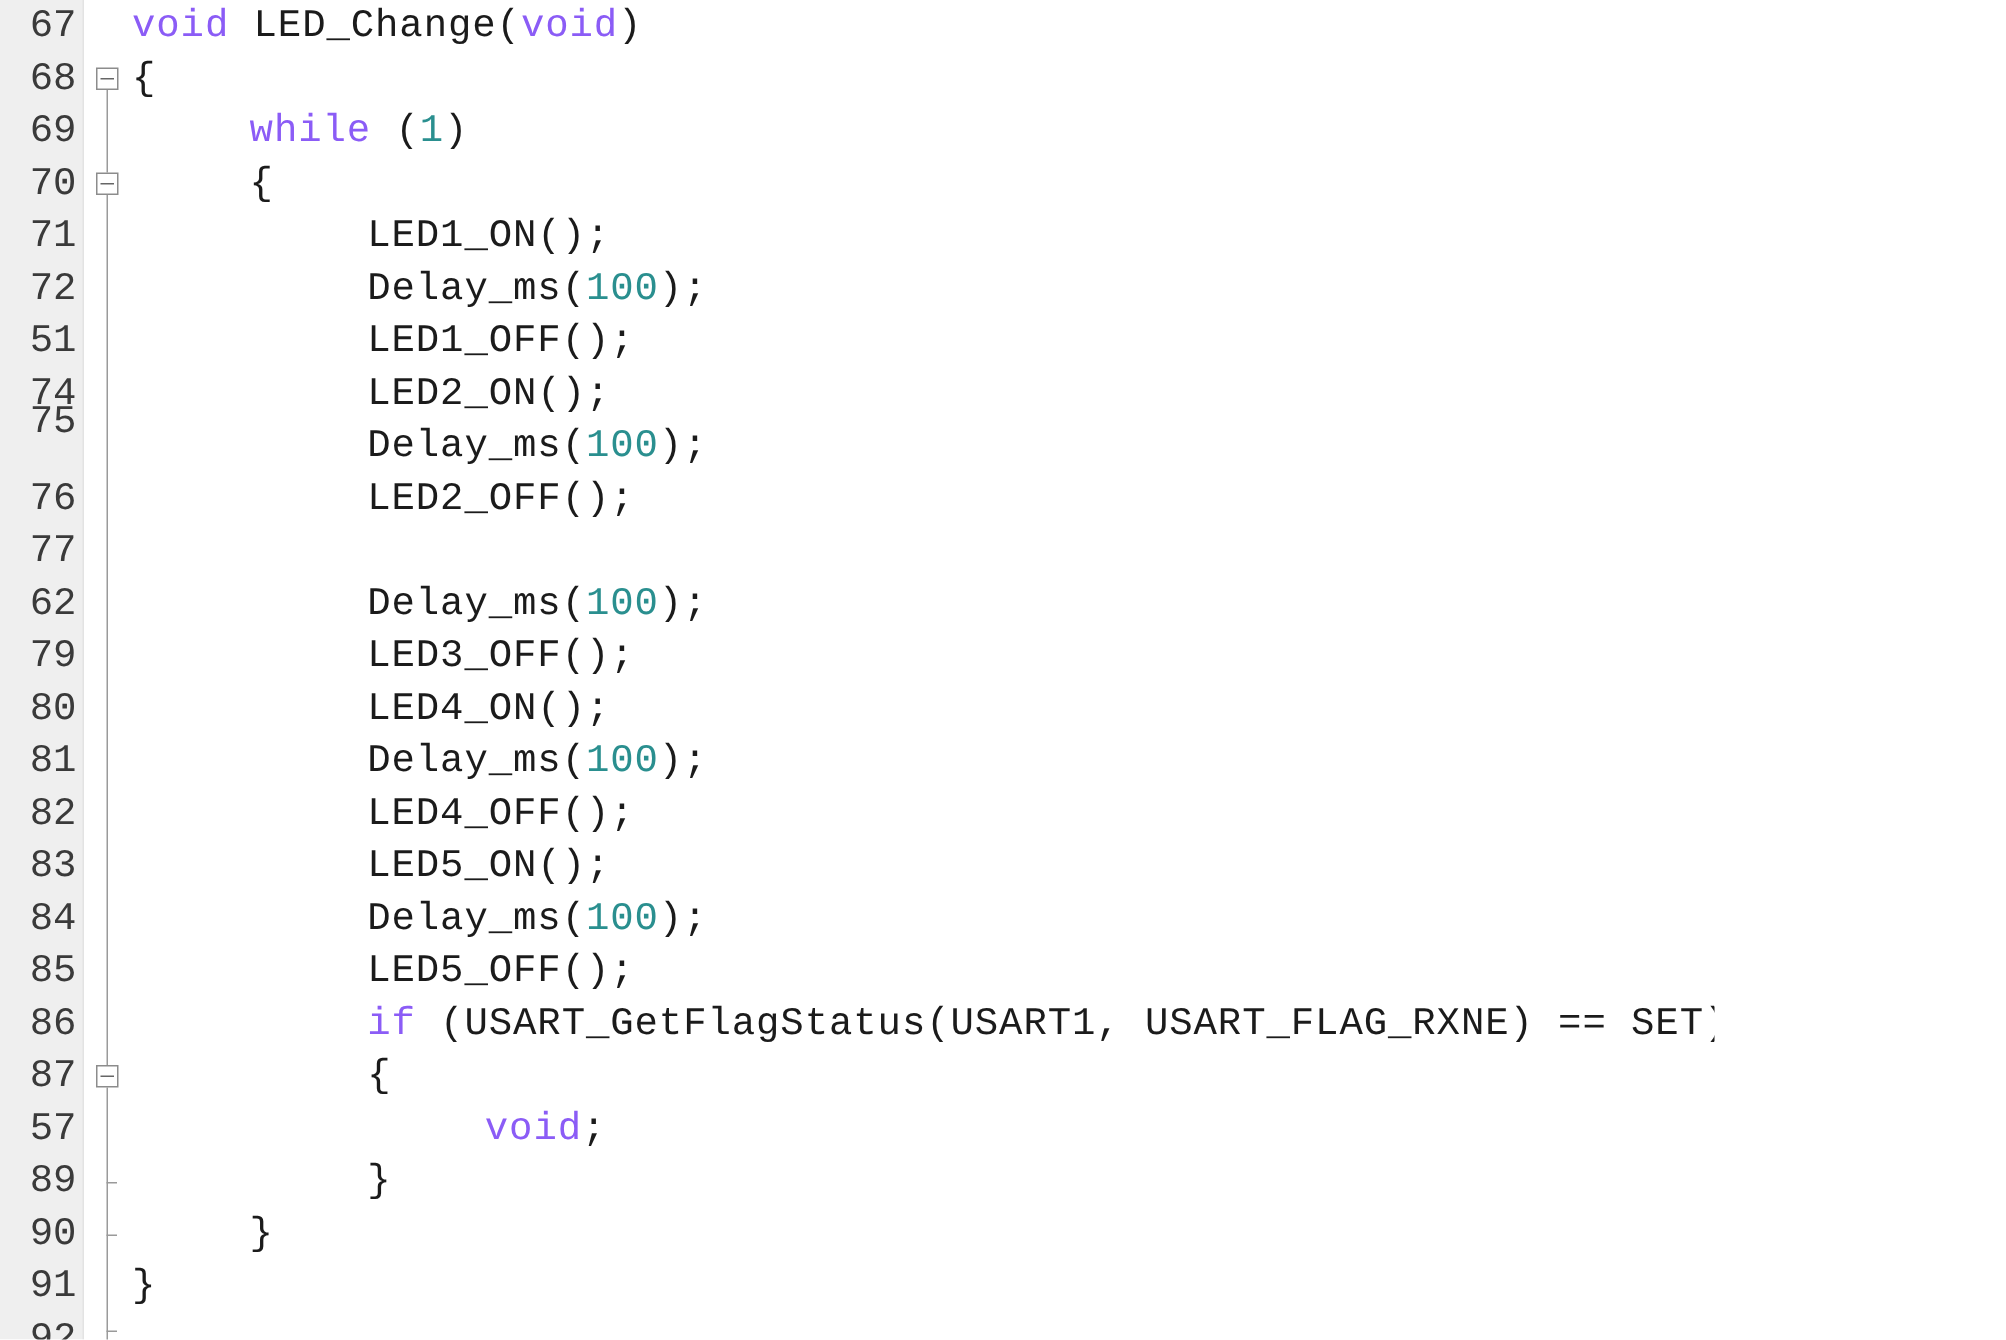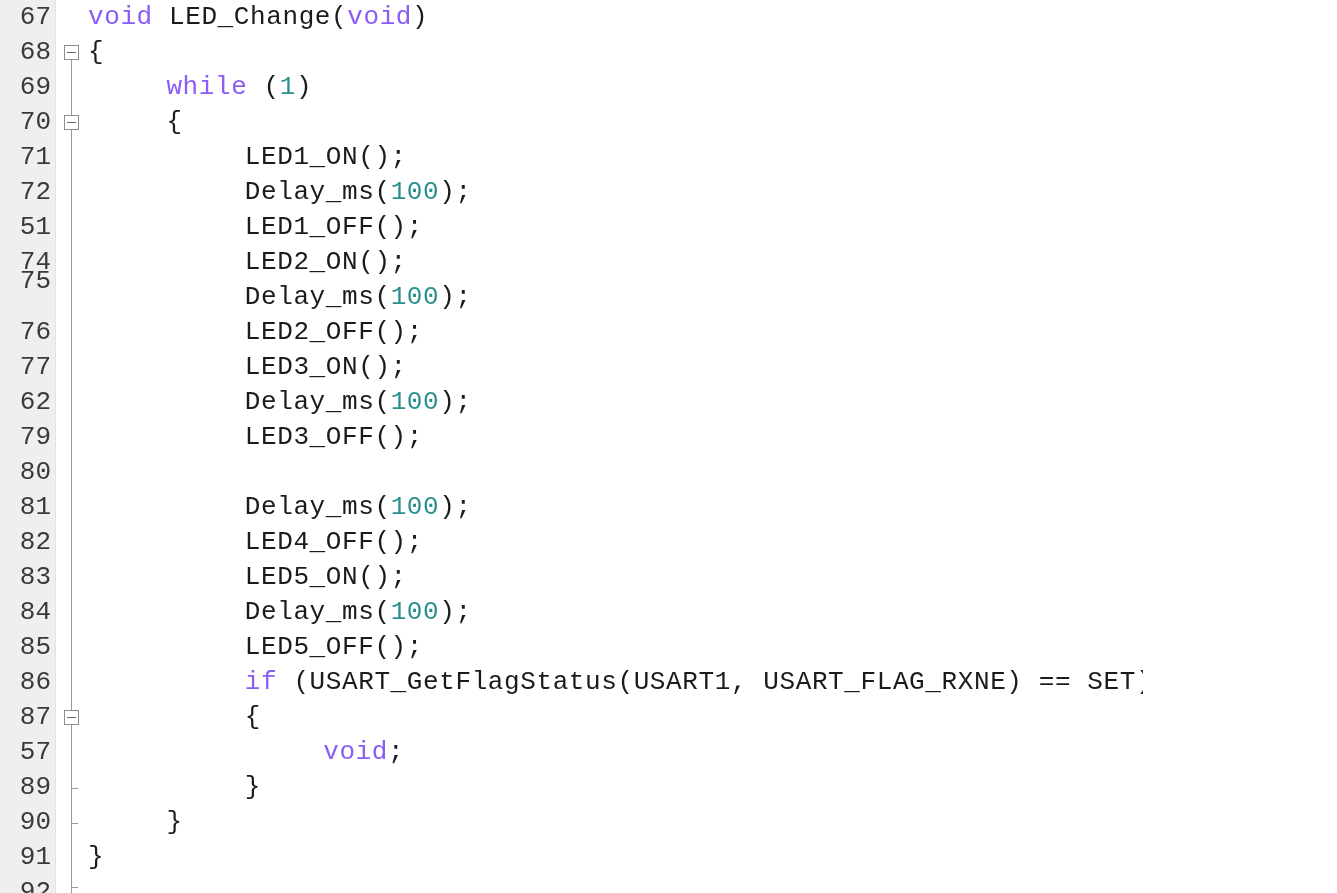--- a/index.html
+++ b/index.html
@@ -159,23 +159,23 @@
       <div class="codeline" style="top: 0px; left: 0px;"><span class="kw">void</span><span class="id"> LED_Change</span><span class="pun">(</span><span class="kw">void</span><span class="pun">)</span></div>
       <div class="codeline" style="top: 35px; left: 0px;"><span class="pun">{</span></div>
       <div class="codeline" style="top: 70px; left: 78.4px;"><span class="kw">while</span><span class="pun"> (</span><span class="num">1</span><span class="pun">)</span></div>
       <div class="codeline" style="top: 105px; left: 78.4px;"><span class="pun">{</span></div>
       <div class="codeline" style="top: 140px; left: 156.8px;"><span class="id">LED1_ON</span><span class="pun">();</span></div>
       <div class="codeline" style="top: 175px; left: 156.8px;"><span class="id">Delay_ms</span><span class="pun">(</span><span class="num">100</span><span class="pun">);</span></div>
       <div class="codeline" style="top: 210px; left: 156.8px;"><span class="id">LED1_OFF</span><span class="pun">();</span></div>
       <div class="codeline" style="top: 245px; left: 156.8px;"><span class="id">LED2_ON</span><span class="pun">();</span></div>
       <div class="codeline" style="top: 280px; left: 156.8px;"><span class="id">Delay_ms</span><span class="pun">(</span><span class="num">100</span><span class="pun">);</span></div>
       <div class="codeline" style="top: 315px; left: 156.8px;"><span class="id">LED2_OFF</span><span class="pun">();</span></div>
-      <div class="codeline" style="top: 350px; left: 156.8px;"><span class="id">LED3_ON</span><span class="pun">();</span></div>
       <div class="codeline" style="top: 385px; left: 156.8px;"><span class="id">Delay_ms</span><span class="pun">(</span><span class="num">100</span><span class="pun">);</span></div>
       <div class="codeline" style="top: 420px; left: 156.8px;"><span class="id">LED3_OFF</span><span class="pun">();</span></div>
+      <div class="codeline" style="top: 455px; left: 156.8px;"><span class="id">LED4_ON</span><span class="pun">();</span></div>
       <div class="codeline" style="top: 490px; left: 156.8px;"><span class="id">Delay_ms</span><span class="pun">(</span><span class="num">100</span><span class="pun">);</span></div>
       <div class="codeline" style="top: 525px; left: 156.8px;"><span class="id">LED4_OFF</span><span class="pun">();</span></div>
       <div class="codeline" style="top: 560px; left: 156.8px;"><span class="id">LED5_ON</span><span class="pun">();</span></div>
       <div class="codeline" style="top: 595px; left: 156.8px;"><span class="id">Delay_ms</span><span class="pun">(</span><span class="num">100</span><span class="pun">);</span></div>
       <div class="codeline" style="top: 630px; left: 156.8px;"><span class="id">LED5_OFF</span><span class="pun">();</span></div>
       <div class="codeline" style="top: 665px; left: 156.8px;"><span class="kw">if</span><span class="pun"> (</span><span class="id">USART_GetFlagStatus</span><span class="pun">(</span><span class="id">USART1</span><span class="pun">, </span><span class="id">USART_FLAG_RXNE</span><span class="pun">) == </span><span class="id">SET</span><span class="pun">)</span></div>
       <div class="codeline" style="top: 700px; left: 156.8px;"><span class="pun">{</span></div>
       <div class="codeline" style="top: 735px; left: 235.2px;"><span class="kw">void</span><span class="pun">;</span></div>
       <div class="codeline" style="top: 770px; left: 156.8px;"><span class="pun">}</span></div>
       <div class="codeline" style="top: 805px; left: 78.4px;"><span class="pun">}</span></div>

